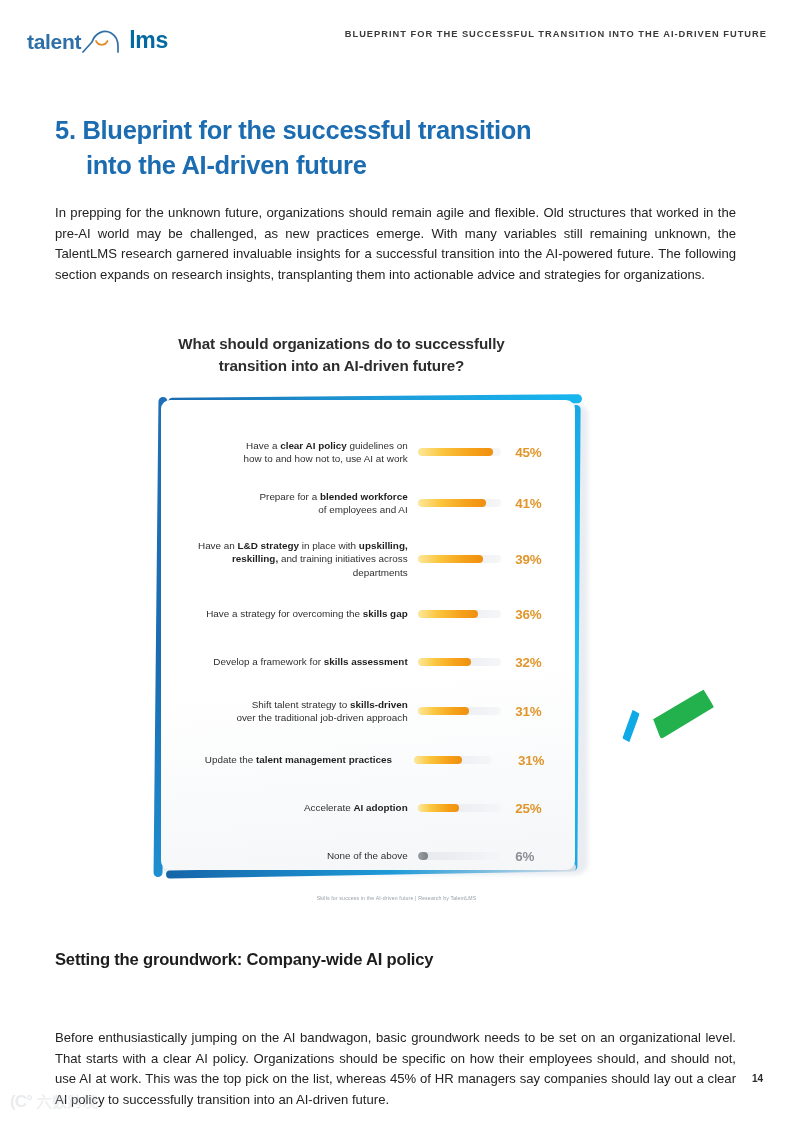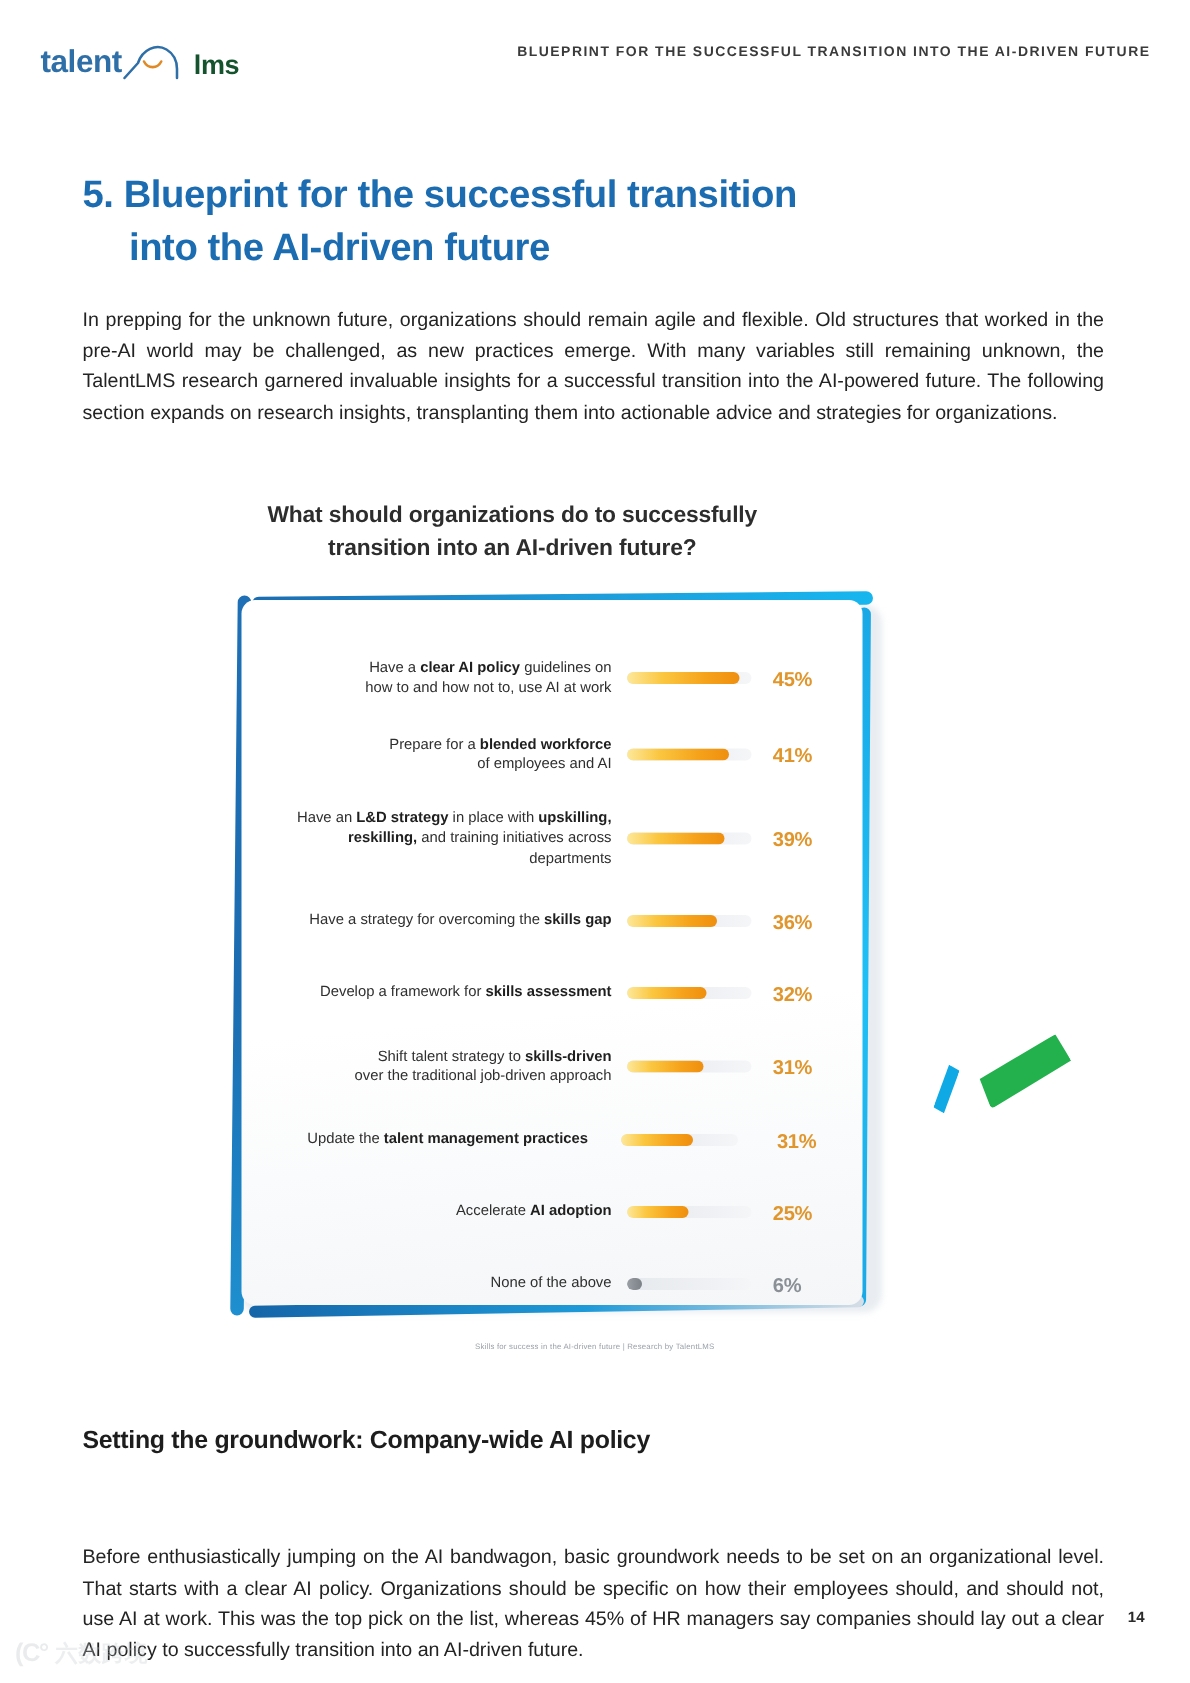--- a/index.html
+++ b/index.html
@@ -43,23 +43,23 @@
     letter-spacing: -0.3px;
   }
   .logo-cloud {
     width: 46px;
     height: 26px;
     margin: 0 1px 0 1px;
     position: relative;
     display: inline-block;
   }
   .logo-lms {
-    font-size: 18px;
-    font-weight: 700;
-    color: #14532d;
+    font-size: 23px;
+    font-weight: 700;
+    color: #0369a1;
     letter-spacing: -0.3px;
     margin-top: 34px;
   }
 
   .header-kicker {
     position: absolute;
     right: 26px;
     top: 7px;
     font-size: 9.3px;
     font-weight: 700;

